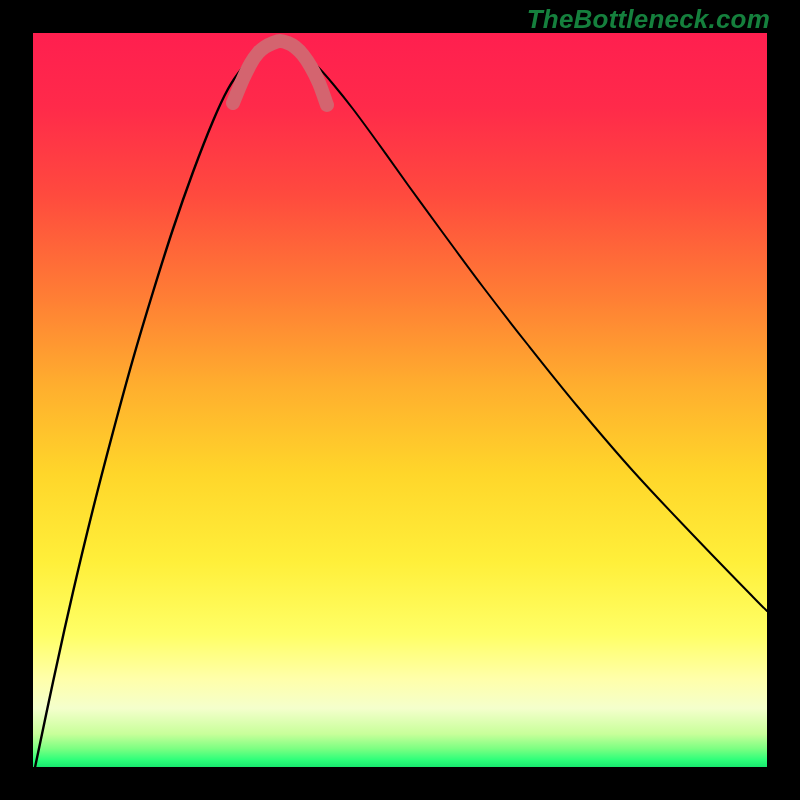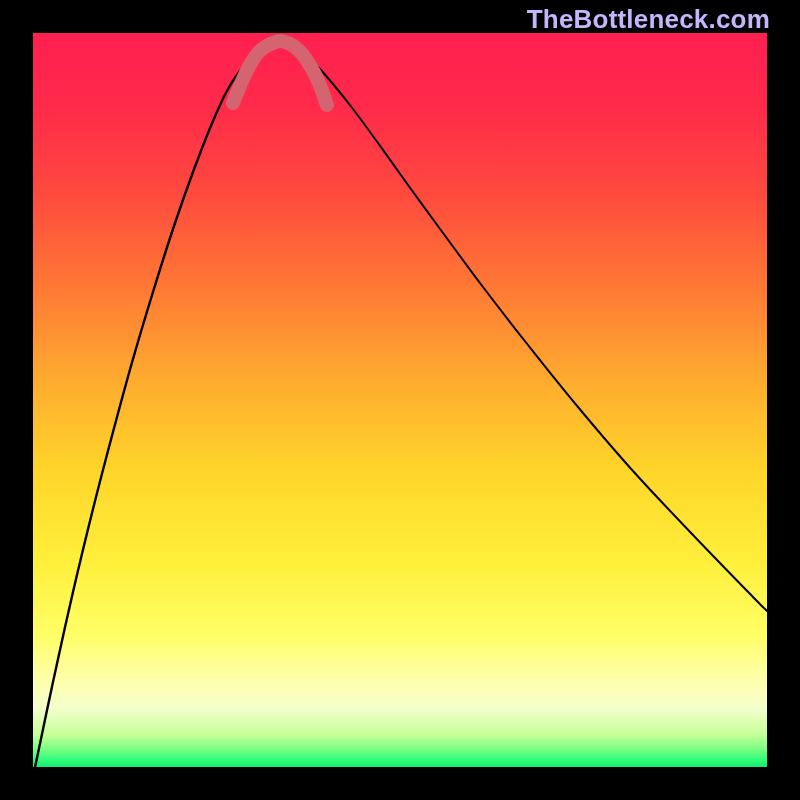--- a/index.html
+++ b/index.html
@@ -22,22 +22,23 @@
     position: absolute;
     inset: 0;
   }
   .watermark {
     position: absolute;
     top: 4px;
     right: 30px;
     font-family: Arial, Helvetica, sans-serif;
     font-size: 26px;
     font-weight: 600;
-    color: #c4b5fd;
+    color: #15803d;
     letter-spacing: 0.2px;
+    font-style: italic;
   }
   svg {
     position: absolute;
     left: 0;
     top: 0;
   }
 </style>
 </head>
 <body>
 

